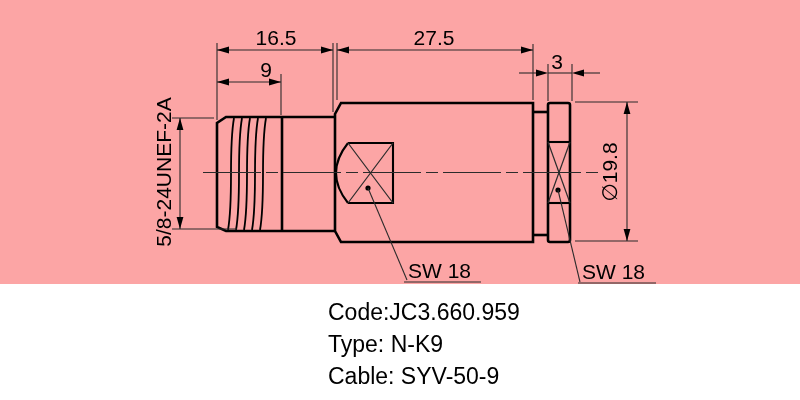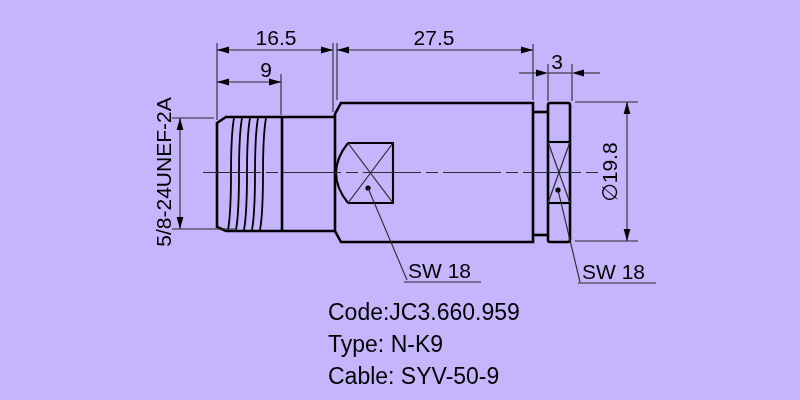--- a/index.html
+++ b/index.html
@@ -2,21 +2,21 @@
 <html><head>
 <meta charset="utf-8">
 <style>
   html,body{margin:0;padding:0;}
   body{
     width:800px;height:400px;
     background:#ffffff;
     font-family:"Liberation Sans","DejaVu Sans",sans-serif;
     overflow:hidden;
   }
-  .stage{position:relative;width:800px;height:400px;background:#c4b5fd;}
+  .stage{position:relative;width:800px;height:284px;background:#fca5a5;}
   svg{display:block;}
   .thick{stroke:#000;stroke-width:2.6;fill:none;stroke-linejoin:miter;stroke-linecap:butt;}
   .med{stroke:#000;stroke-width:2.1;fill:none;}
   .thread{stroke:#000;stroke-width:1.8;fill:none;}
   .thin{stroke:#2b2b2b;stroke-width:1.1;fill:none;}
   .xline{stroke:#2b2b2b;stroke-width:1.2;fill:none;}
   .arrow{fill:#000;stroke:none;}
   .dot{fill:#000;stroke:none;}
   .dimtext{font-size:21px;fill:#000;}
   .notetext{font-size:23px;fill:#000;}

